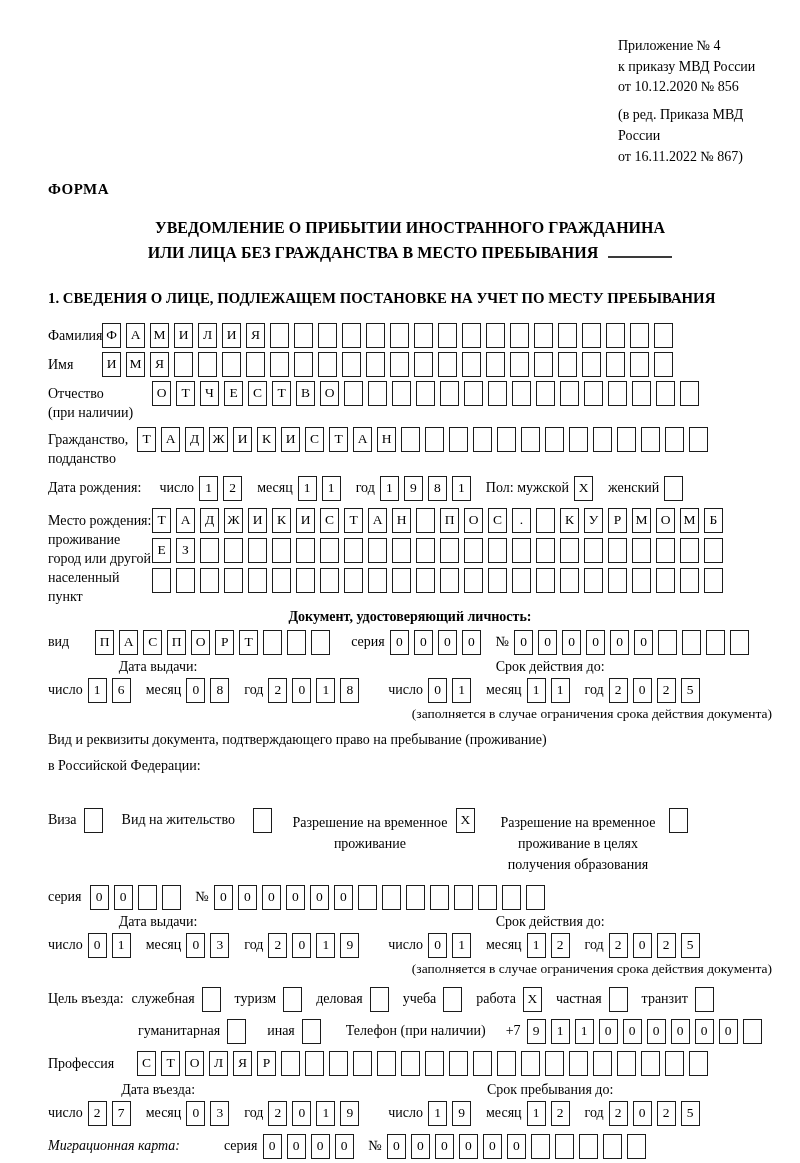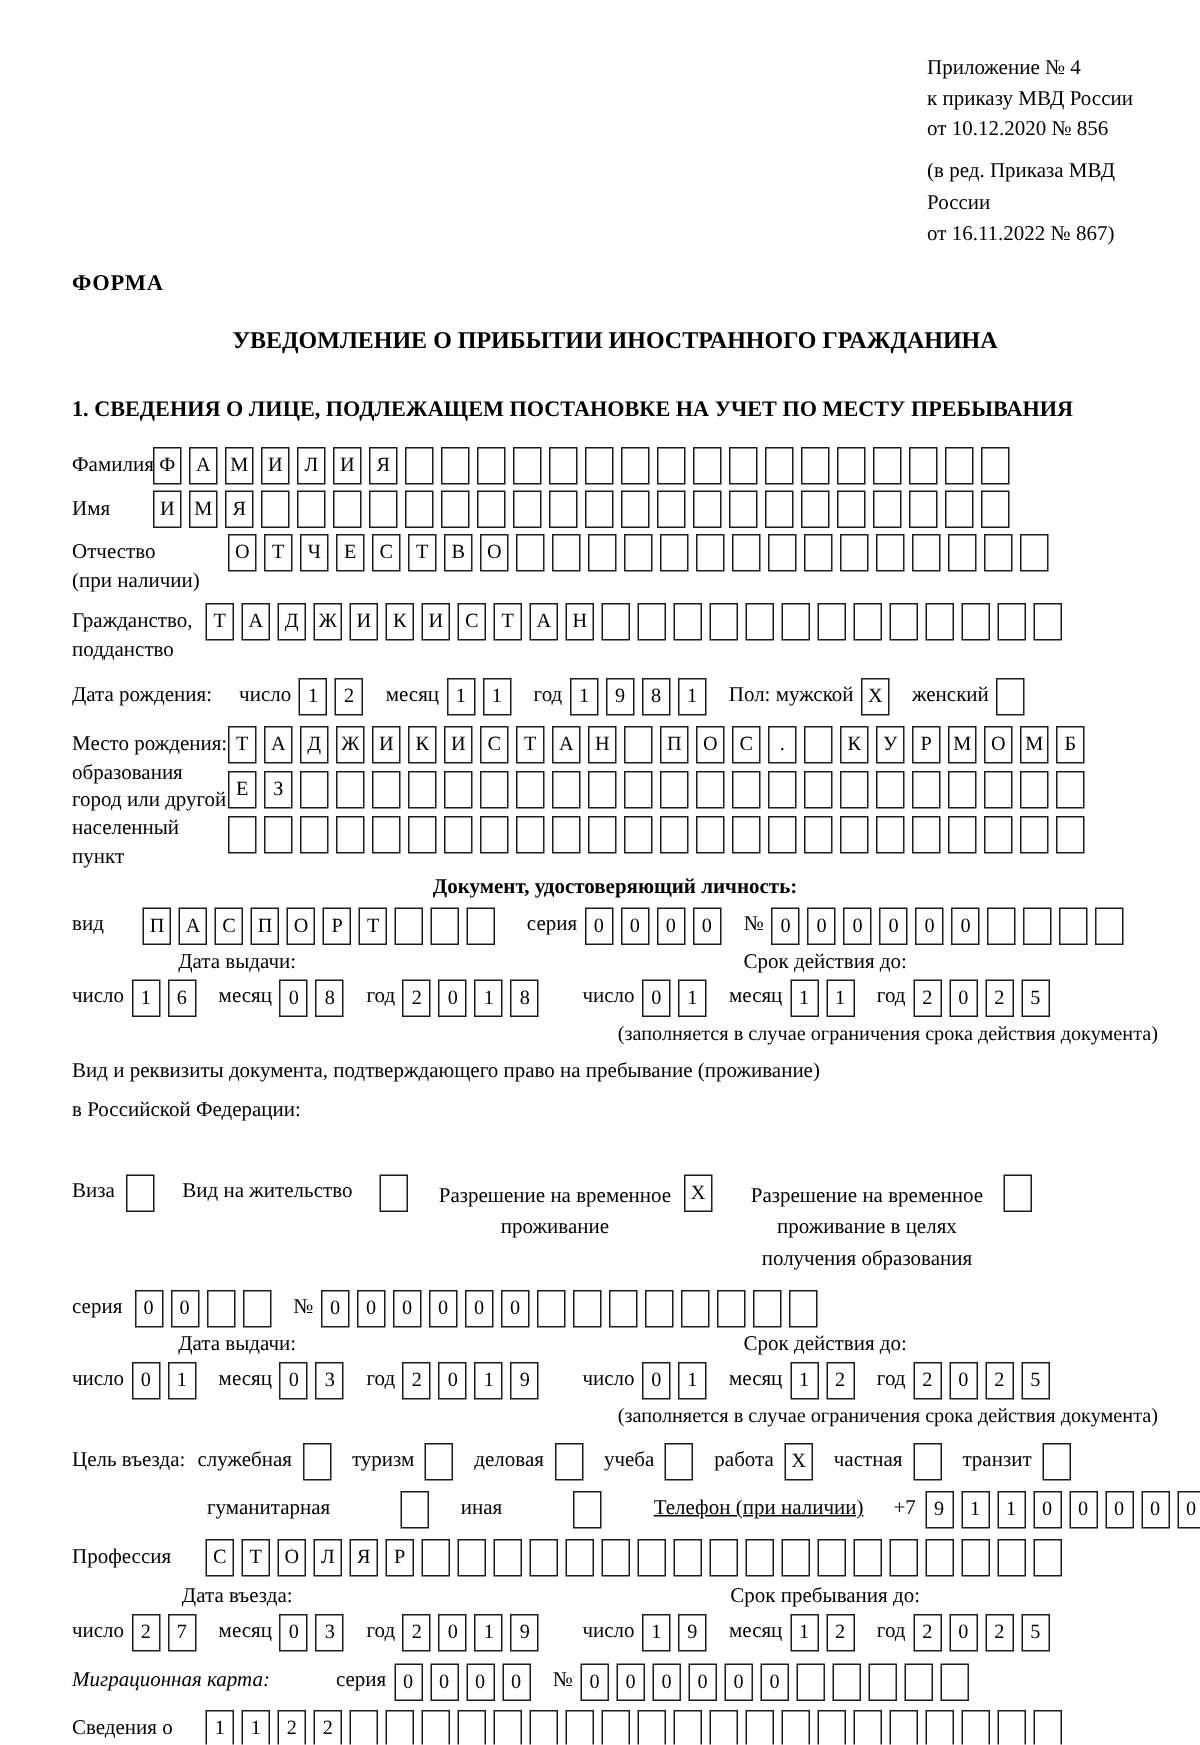--- a/index.html
+++ b/index.html
@@ -56,39 +56,42 @@
   .opts { align-items:flex-start; margin-bottom:10px;margin-top:34px; }
   .opt { display:flex; align-items:flex-start; margin-right:14px; }
   .opt > .optlbl { padding-top:4px; margin-right:7px; }
   .opt-c { text-align:center; line-height:1.5; }
   .wc150 { width:158px; }
   .wc170 { width:168px; }
 
   .purpose { flex-wrap:nowrap; margin-bottom:7px; }
   .purpose .opt { margin-right:9px; }
   .purpose2 { padding-left:90px; margin-bottom:7px; }
-  .purpose2 .opt { margin-right:16px;gap:40px; }
+  .purpose2 .opt { margin-right:16px; }
 </style>
 </head>
 <body>
 
 <div class="page">
 
   <div class="hdr">
     <div>Приложение № 4</div>
     <div>к приказу МВД России</div>
     <div>от 10.12.2020 № 856</div>
     <div class="amend">(в ред. Приказа МВД России</div>
     <div>от 16.11.2022 № 867)</div>
   </div>
 
   <div class="forma">ФОРМА</div>
 
   <div class="title">
     <div>УВЕДОМЛЕНИЕ О ПРИБЫТИИ ИНОСТРАННОГО ГРАЖДАНИНА</div>
+    <div>
+      <span>ИЛИ ЛИЦА БЕЗ ГРАЖДАНСТВА В МЕСТО ПРЕБЫВАНИЯ</span><span class="blank"></span>
+    </div>
   </div>
 
   <div class="sec">1. СВЕДЕНИЯ О ЛИЦЕ, ПОДЛЕЖАЩЕМ ПОСТАНОВКЕ НА УЧЕТ ПО МЕСТУ ПРЕБЫВАНИЯ</div>
 
   <div class="row">
     <div class="lbl w54">Фамилия</div>
     <span class="cells">
         <span class="cell">Ф</span>
         <span class="cell">А</span>
         <span class="cell">М</span>
@@ -236,21 +239,21 @@
       </span>
     <span class="dlabel">женский</span>
     <span class="cells">
         <span class="cell"></span>
       </span>
   </div>
 
   <div class="row" style="margin-bottom:2px;">
     <div class="lbl w104">
       <div>Место рождения:</div>
-      <div>образования</div>
+      <div>проживание</div>
       <div>город или другой</div>
       <div>населенный пункт</div>
     </div>
     <div class="stack">
       <span class="cells">
           <span class="cell">Т</span>
           <span class="cell">А</span>
           <span class="cell">Д</span>
           <span class="cell">Ж</span>
           <span class="cell">И</span>
@@ -572,21 +575,21 @@
       <span class="cells">
           <span class="cell"></span>
         </span>
     </span>
     <span class="opt">
       <span class="optlbl">иная</span>
       <span class="cells">
           <span class="cell"></span>
         </span>
     </span>
-    <span class="lbl-inline" style="margin-left:14px;text-decoration:underline;">Телефон (при наличии)</span>
+    <span class="lbl-inline" style="margin-left:4px;">Телефон (при наличии)</span>
     <span class="lbl-inline" style="margin-left:12px; margin-right:6px;">+7</span>
     <span class="cells">
         <span class="cell">9</span>
         <span class="cell">1</span>
         <span class="cell">1</span>
         <span class="cell">0</span>
         <span class="cell">0</span>
         <span class="cell">0</span>
         <span class="cell">0</span>
         <span class="cell">0</span>

